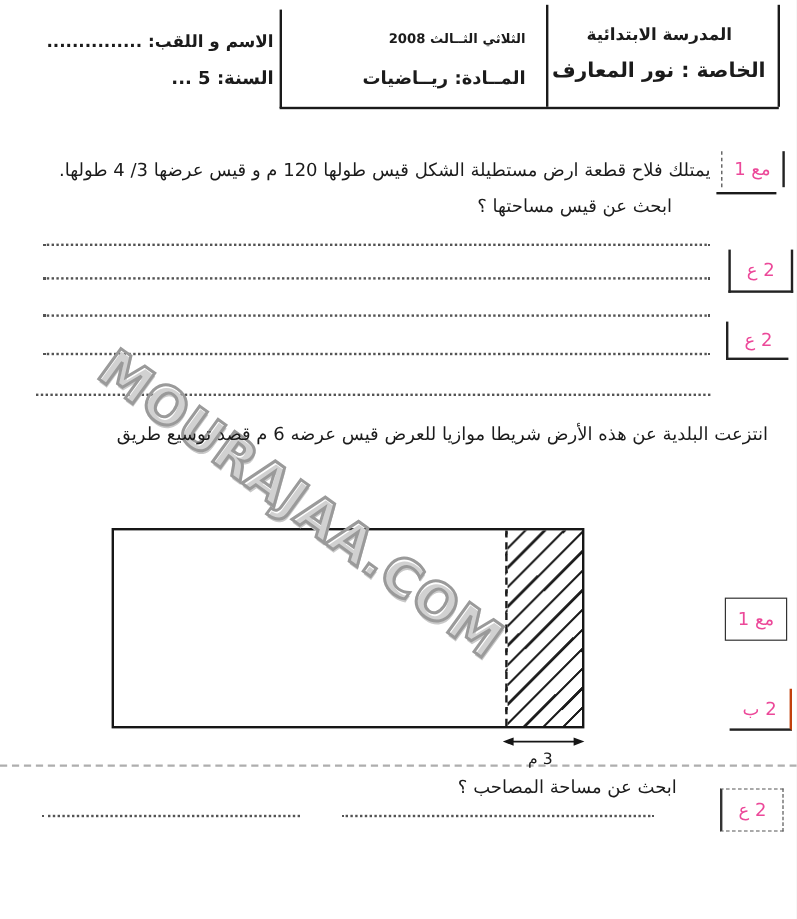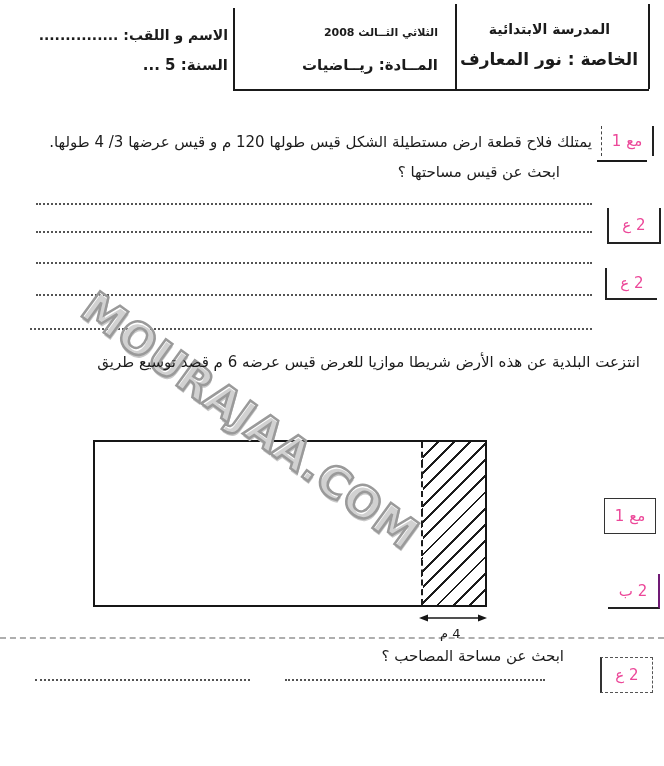--- a/index.html
+++ b/index.html
@@ -18,21 +18,21 @@
   .dotline{height:0;border-bottom:2px dotted #414141;opacity:.9;}
   
   .mbox{
     width:50px;height:30px;display:flex;align-items:center;justify-content:center;
     font-size:15px;font-weight:500;color:#ec4899;white-space:nowrap;
   }
   .mbox-a{border-left:1px dashed #444;border-right:2px solid #222;}
   .mbox-b{border-left:2px solid #222;border-right:2px solid #222;border-bottom:2px solid #222;}
   .mbox-c{border-left:2px solid #222;border-bottom:2px solid #222;}
   .mbox-d{border:1px solid #333;}
-  .mbox-e{border-right:2px solid #701a75;border-bottom:2px solid #222;}
+  .mbox-e{border-right:2px solid #c2410c;border-bottom:2px solid #222;}
   .mbox-f{border:1px dashed #555;border-left:2px solid #333;}
   .qtext{font-size:15px;line-height:24px;white-space:nowrap;}
   
   .watermark{
     font-size:43px;font-weight:bold;letter-spacing:1px;white-space:nowrap;
     color:rgba(255,255,255,.15);
     -webkit-text-stroke:2.5px #9a9a9a;text-stroke:2.5px #9a9a9a;
     text-shadow:2px 2px 0 #c9c9c9;
     transform:rotate(36deg);transform-origin:left top;
     z-index:5;pointer-events:none;
@@ -97,21 +97,21 @@
   </div>
 
   <svg class="abs" style="left:418px;top:610px;" width="70" height="16" viewBox="0 0 70 16">
     <line x1="6" y1="8" x2="64" y2="8" stroke="#161616" stroke-width="1.6"></line>
     <polygon points="1,8 10,4.5 10,11.5" fill="#161616"></polygon>
     <polygon points="69,8 60,4.5 60,11.5" fill="#161616"></polygon>
   </svg>
 
   <div class="abs dash-sep" style="left:0;top:637px;width:664px;"></div>
 
-  <div class="abs rtl label-6m txt" style="left:440px;top:626px;">4 م</div>
+  <div class="abs rtl label-6m txt" style="left:440px;top:626px;">3 م</div>
 
   <div class="abs rtl qtext txt" style="right:100px;top:644px;">ابحث عن مساحة المصاحب ؟</div>
 
   <div class="abs mbox mbox-d txt" style="left:604px;top:498px;height:34px;">
     <span class="rtl">مع 1</span>
   </div>
   <div class="abs mbox mbox-e txt" style="left:608px;top:574px;height:33px;">
     <span class="rtl">2 ب</span>
   </div>
   <div class="abs mbox mbox-f txt" style="left:600px;top:657px;height:34px;">

